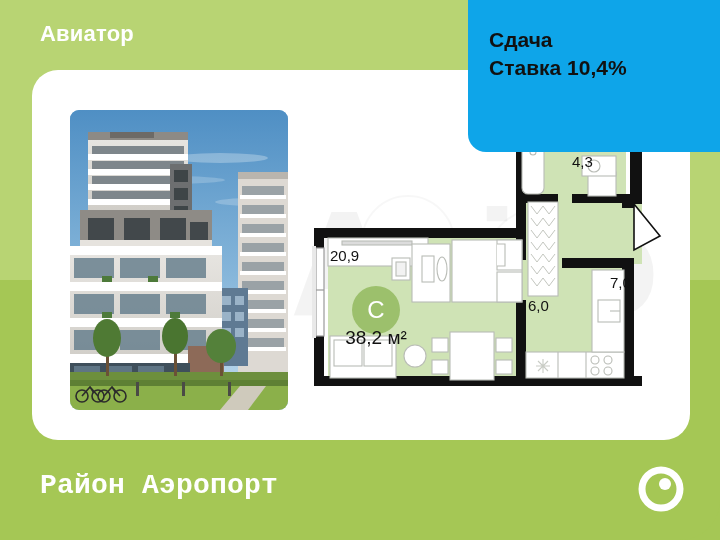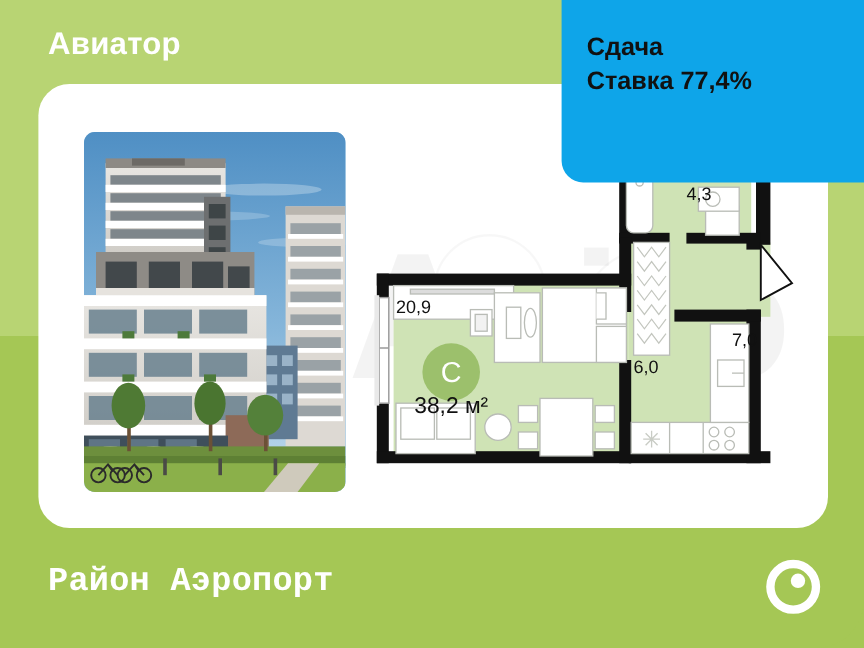--- a/index.html
+++ b/index.html
@@ -34,21 +34,21 @@
     left: -40px; top: 440px;
     width: 760px; height: 100px;
     background: #a5c755;
     border-radius: 0 0 40px 0;
   }
 
   
   .header-title {
     position: absolute;
     left: 40px; top: 21px;
-    font-size: 26px;
+    font-size: 22px;
     font-weight: bold;
     color: #ffffff;
     letter-spacing: 0.2px;
     z-index: 6;
   }
 
   
   .footer-title {
     position: absolute;
     left: 40px; top: 470px;
@@ -435,21 +435,21 @@
       <text x="310" y="148" font-family="Liberation Sans, sans-serif" font-size="15" fill="#111111">7,0</text>
 
       <circle cx="76" cy="170" r="24" fill="#9cc06c"></circle>
       <text x="76" y="178" font-family="Liberation Sans, sans-serif" font-size="24" fill="#ffffff" text-anchor="middle">С</text>
       <text x="76" y="204" font-family="Liberation Sans, sans-serif" font-size="19" fill="#111111" text-anchor="middle">38,2 м²</text>
     </svg>
   </div>
 
   <div class="info-box">
     <div class="info-line">Сдача</div>
-    <div class="info-line">Ставка 77,4%</div>
+    <div class="info-line">Ставка 10,4%</div>
   </div>
 
   <div class="footer-title">Район Аэропорт</div>
 
   <div class="brand-logo">
     <svg width="46" height="46" viewBox="0 0 46 46" xmlns="http://www.w3.org/2000/svg">
       <circle cx="23" cy="23" r="19" fill="none" stroke="#ffffff" stroke-width="7"></circle>
       <circle cx="27" cy="18" r="6" fill="#ffffff"></circle>
     </svg>
   </div>

